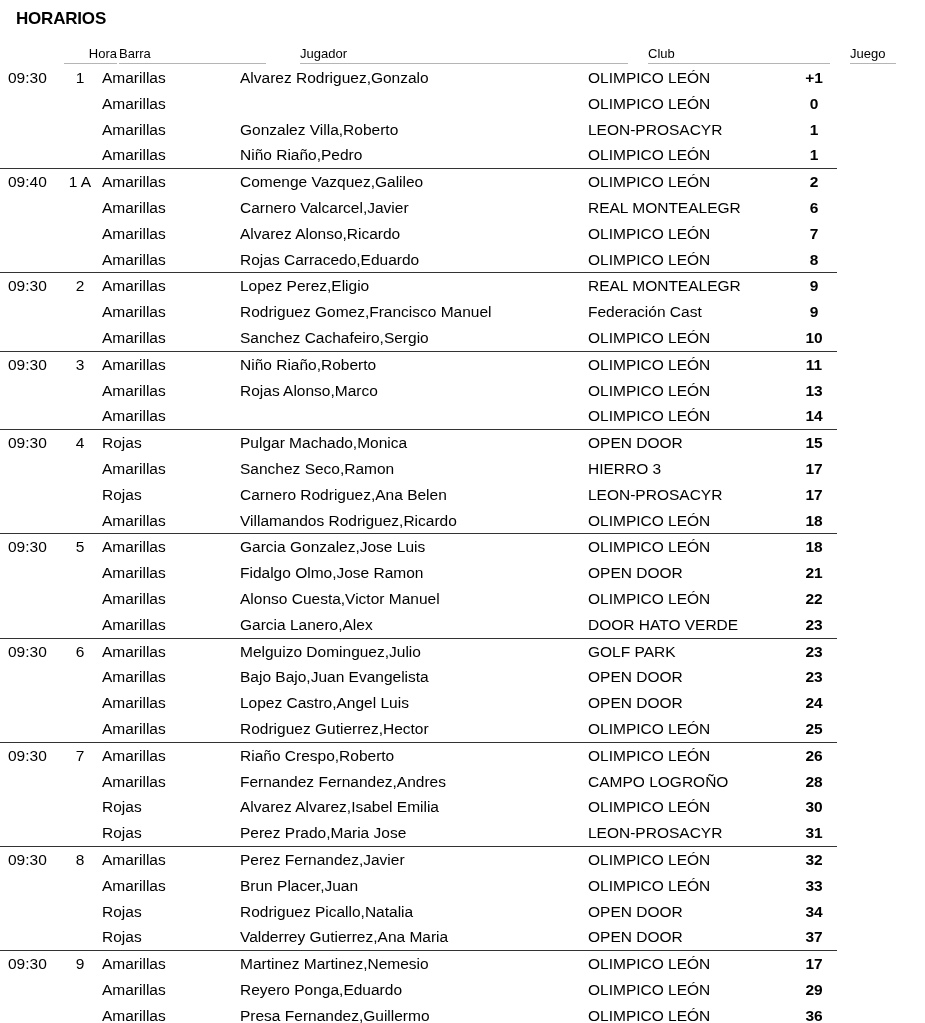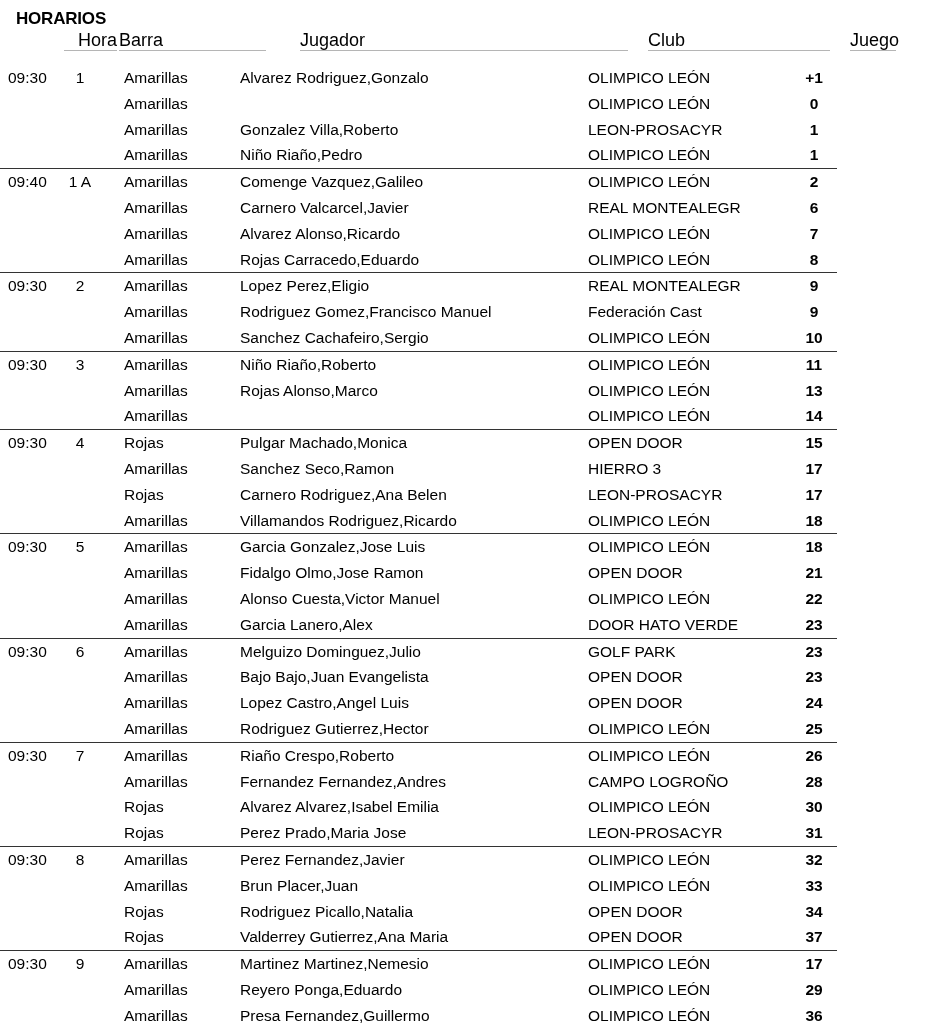--- a/index.html
+++ b/index.html
@@ -1,32 +1,32 @@
 <!DOCTYPE html>
 <html><head>
 <meta charset="utf-8">
 <style>
   html, body { margin: 0; padding: 0; background: #ffffff; }
   body { width: 925px; height: 1023px; position: relative; overflow: hidden;
          font-family: "Liberation Sans", sans-serif; color: #000; }
   .title { position: absolute; left: 16px; top: 9px; font-size: 17px; font-weight: bold; letter-spacing: -0.2px; }
-  .hdr { position: absolute; top: 31px; font-size: 18px; height: 19px; line-height: 19px;
+  .hdr { position: absolute; top: 44px; font-size: 13px; height: 19px; line-height: 19px;
          border-bottom: 1px solid #b5b5b5; white-space: nowrap; }
   .h-hora { left: 64px; width: 53px; text-align: right; padding-right: 0; }
   .h-barra { left: 119px; width: 147px; }
   .h-jug { left: 300px; width: 328px; }
   .h-club { left: 648px; width: 182px; }
   .h-juego { left: 850px; width: 46px; }
   #rows { position: absolute; left: 0; top: 65px; width: 925px; }
   .group { position: relative; border-bottom: 1.5px solid #333; width: 837px; }
   .row { position: relative; height: 25.8px; font-size: 15.5px; line-height: 25.8px; white-space: nowrap; }
   .c { position: absolute; top: 0; }
   .c-hora { left: 8px; width: 50px; }
   .c-barra { left: 60px; width: 40px; text-align: center; }
-  .c-color { left: 124px; }
+  .c-color { left: 102px; }
   .c-jug { left: 240px; }
   .c-club { left: 588px; }
   .c-juego { left: 790px; width: 48px; text-align: center; font-weight: bold; }
 </style>
 </head>
 <body>
 
 <div class="title">HORARIOS</div>
 
 <div class="hdr h-hora">Hora</div>

